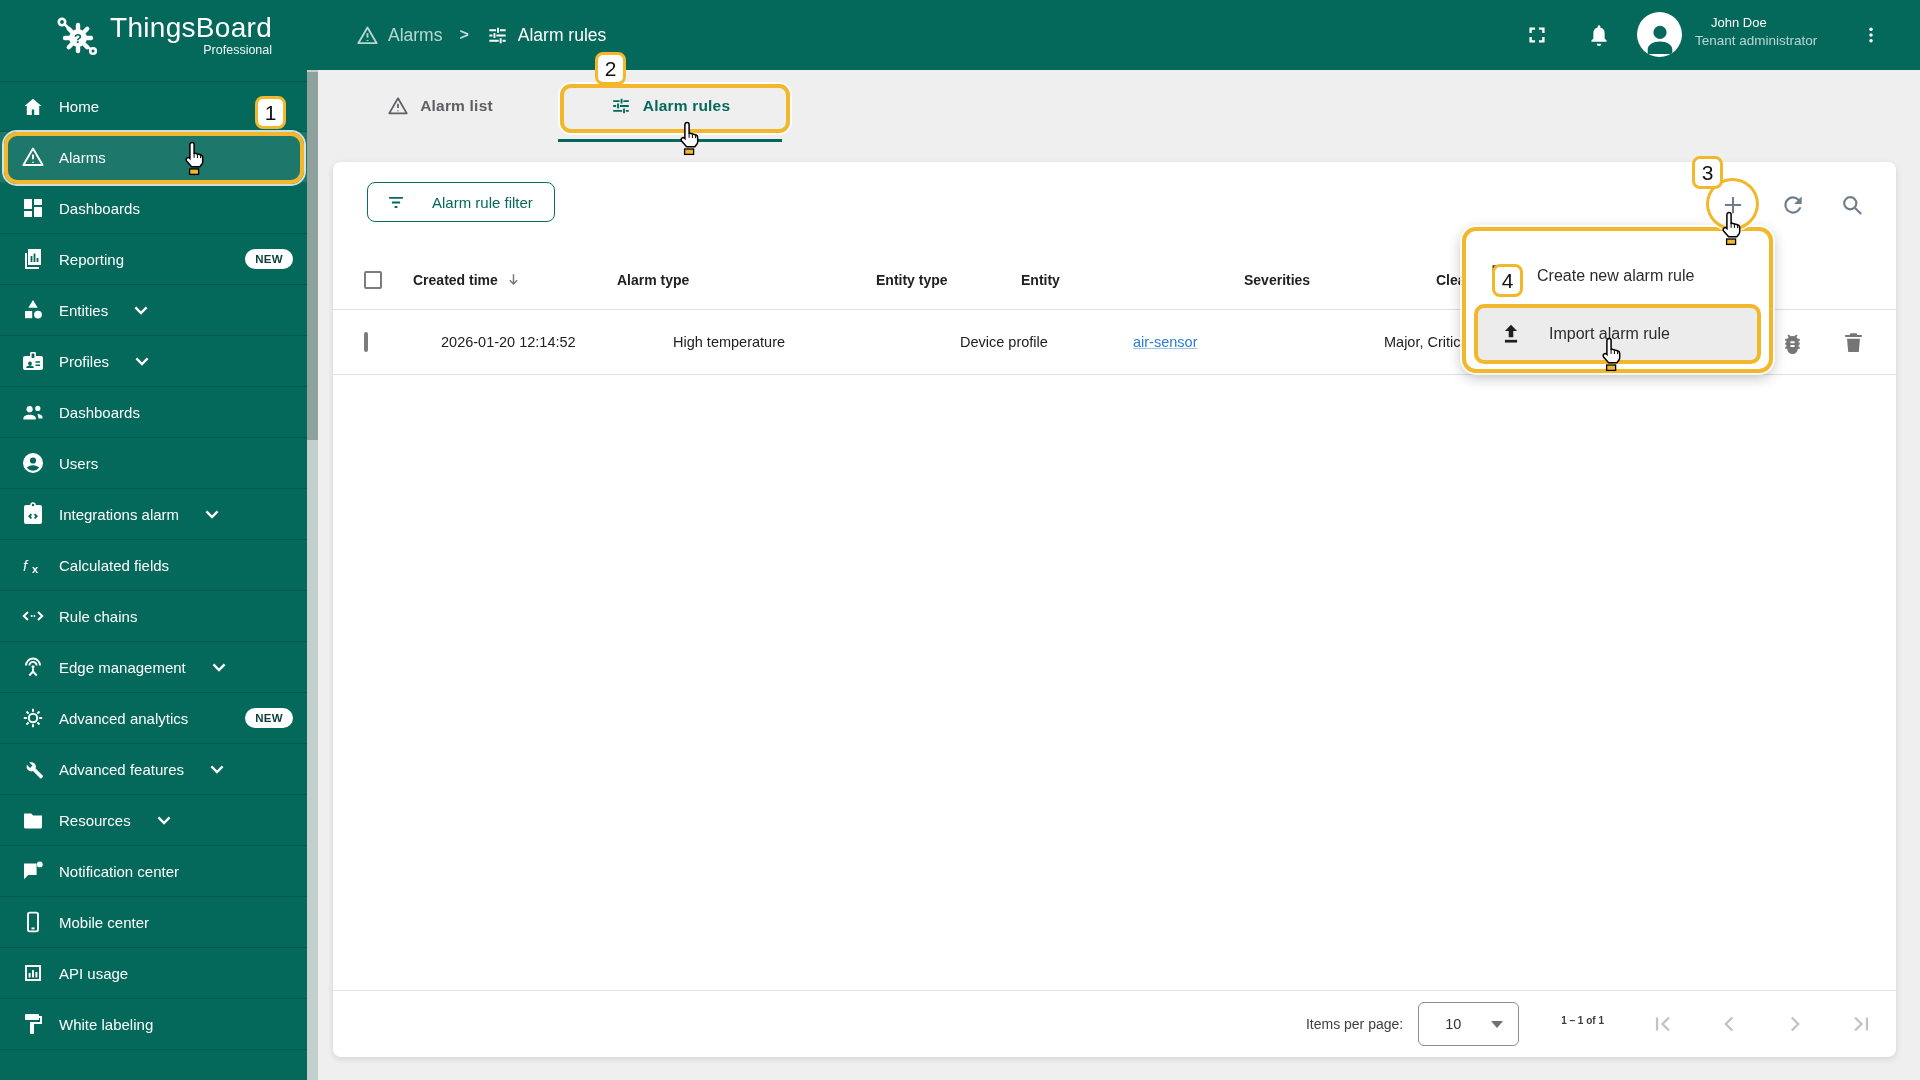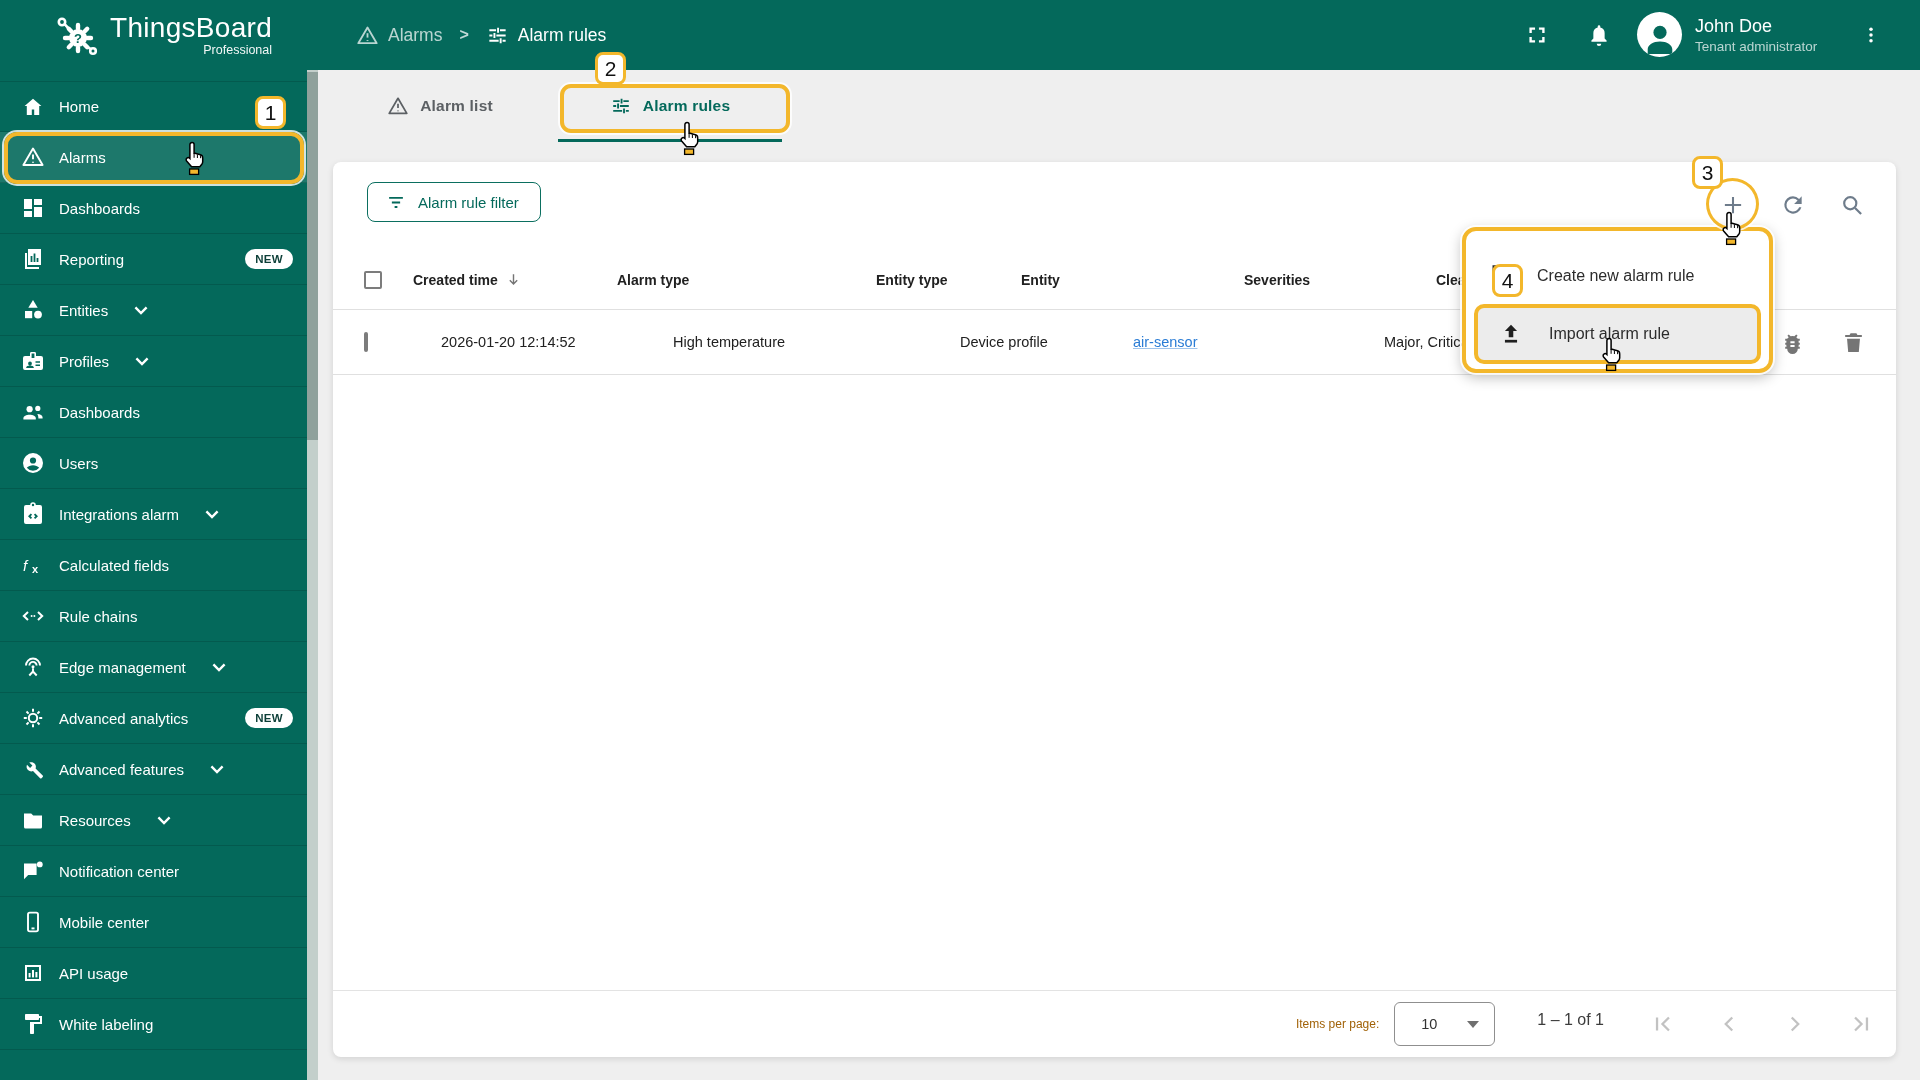--- a/index.html
+++ b/index.html
@@ -18,21 +18,21 @@
   .crumb .ic{width:23px;height:23px;}
   .crumb-label{font-size:17.5px;}
   .crumb.muted{color:rgba(255,255,255,.72);}
   .crumb.current{color:#fff;}
   .crumb-sep{color:rgba(255,255,255,.75);font-size:16px;font-weight:700;margin:0 17px;}
   .hbtn{position:absolute;top:13px;width:44px;height:44px;display:flex;align-items:center;justify-content:center;color:#fff;cursor:pointer;border-radius:50%;}
   .hbtn .ic{width:26px;height:26px;}
   .avatar{position:absolute;left:1637px;top:12px;width:45px;height:45px;border-radius:50%;background:#fff;display:flex;align-items:flex-end;justify-content:center;overflow:hidden;cursor:pointer;}
   .avatar .ic{width:36px;height:36px;color:#04695B;}
   .user-block{position:absolute;left:1695px;top:14px;line-height:1.35;}
-  .user-name{color:#fff;font-size:18px;}
+  .user-name{color:#fff;font-size:13px;margin-left:16px;}
   .user-role{color:rgba(255,255,255,.72);font-size:13.5px;}
 
   
   .sidebar{position:absolute;left:0;top:70px;width:307px;height:1010px;background:#04695B;z-index:9;overflow:hidden;padding-top:11px;}
   .side-item{position:relative;height:51px;display:flex;align-items:center;color:#fff;cursor:pointer;border-bottom:1px solid rgba(0,0,0,.14);}
   .side-item:first-child{border-top:1px solid rgba(0,0,0,.14);}
   .side-item .ic{width:24px;height:24px;margin-left:21px;flex:none;}
   .side-label{font-size:15px;font-weight:500;margin-left:14px;white-space:nowrap;}
   .side-item.selected{background:rgba(255,255,255,.10);}
   .pill-new{margin-left:auto;margin-right:14px;background:#fff;color:#0d3f38;font-size:11.5px;font-weight:700;padding:4px 10px;border-radius:12px;letter-spacing:.3px;}
@@ -44,42 +44,42 @@
   .tabbar{position:absolute;left:330px;top:70px;height:72px;display:flex;z-index:5;}
   .tab{position:relative;display:flex;align-items:center;justify-content:center;gap:11px;cursor:pointer;}
   .tab .ic{width:22px;height:22px;}
   .tab-label{font-size:15.5px;font-weight:600;letter-spacing:.2px;}
   .tab.inactive{width:220px;color:#5c6064;}
   .tab.active{width:240px;color:#04695B;}
   .tab.active::after{content:"";position:absolute;left:8px;right:8px;bottom:0;height:3px;background:#04695B;}
 
   
   .card{position:absolute;left:333px;top:162px;width:1563px;height:895px;background:#fff;border-radius:8px;box-shadow:0 2px 6px rgba(0,0,0,.12);z-index:4;}
-  .filter-btn{position:absolute;left:34px;top:20px;height:40px;display:flex;align-items:center;gap:11px;padding:0 21px 0 17px;border:1px solid #0b6f60;border-radius:8px;color:#04695B;font-size:15px;font-weight:500;background:#fff;cursor:pointer;}
+  .filter-btn{position:absolute;left:34px;top:20px;height:40px;display:flex;align-items:center;gap:25px;padding:0 21px 0 17px;border:1px solid #0b6f60;border-radius:8px;color:#04695B;font-size:15px;font-weight:500;background:#fff;cursor:pointer;}
   .filter-btn .ic{width:22px;height:22px;}
   .tool-btn{position:absolute;top:23px;width:40px;height:40px;display:flex;align-items:center;justify-content:center;color:#6e7c8b;cursor:pointer;border-radius:50%;}
   .tool-btn .ic{width:26px;height:26px;}
 
   .thead,.trow{position:absolute;left:0;width:1563px;display:grid;grid-template-columns:80px 204px 259px 145px 223px 192px 120px 1fr;align-items:center;}
   .thead{top:88px;height:60px;border-bottom:1px solid #e0e0e0;}
   .trow{top:148px;height:65px;border-bottom:1px solid #e0e0e0;gap:28px;}
   .th{font-size:14px;font-weight:700;color:#212121;display:flex;align-items:center;white-space:nowrap;}
   .td{font-size:14.5px;color:#212121;white-space:nowrap;}
   .checkbox{width:18px;height:18px;border:2px solid #7c7c7c;border-radius:2px;margin-left:31px;background:#fff;cursor:pointer;}
   .sort-ic{width:17px;height:17px;color:#757575;margin-left:7px;}
   .entity-link{color:#2a7cd5;text-decoration:underline;text-decoration-color:rgba(42,124,213,.45);cursor:pointer;}
   .row-actions{display:flex;justify-content:flex-end;align-items:center;gap:36px;padding-right:30px;color:#757575;}
   .row-actions .ic{width:25px;height:25px;cursor:pointer;}
 
   .pager{position:absolute;left:0;top:828px;width:1563px;height:67px;border-top:1px solid #e3e3e3;display:flex;align-items:center;justify-content:flex-end;padding-right:22px;color:#5f5f5f;}
-  .pager-label{font-size:12px;color:#a16207;}
+  .pager-label{font-size:14px;color:#404040;}
   .page-size{margin-left:15px;width:101px;height:44px;border:1px solid #8f8f8f;border-radius:6px;display:flex;align-items:center;justify-content:space-between;padding:0 15px 0 26px;cursor:pointer;background:#fff;}
   .page-size-value{font-size:14.5px;color:#333;}
   .caret{width:0;height:0;border-left:6px solid transparent;border-right:6px solid transparent;border-top:7px solid #6f6f6f;}
-  .pager-range{font-size:16px;color:#3c3c3c;margin:0 46px 8px 42px;}
+  .pager-range{font-size:10px;color:#3c3c3c;margin:0 46px 8px 42px;font-weight:bold;}
   .pager-nav{display:flex;align-items:center;gap:40px;}
   .pnav{width:26px;height:26px;color:#c2c2c2;cursor:default;}
 
   
   .popup{position:absolute;left:1462px;top:227px;width:311px;height:146px;background:#fff;border:4px solid #F3B72B;border-radius:14px;box-shadow:0 0 0 2px rgba(255,255,255,.85),0 4px 14px rgba(0,0,0,.28);z-index:40;}
   .menu-item{display:flex;align-items:center;cursor:pointer;}
   .menu-item .ic{width:26px;height:26px;color:#2d2d2d;flex:none;}
   .menu-label{font-size:16px;color:#2c2c2c;margin-left:25px;white-space:nowrap;}
   .mi-create{margin-top:16px;height:58px;padding-left:20px;}
   .mi-import-box{position:absolute;left:8px;top:73px;right:8px;height:60px;border:4px solid #F3B72B;border-radius:10px;background:#ececec;box-shadow:0 0 0 2px rgba(255,255,255,.85);display:flex;align-items:center;padding-left:20px;}

